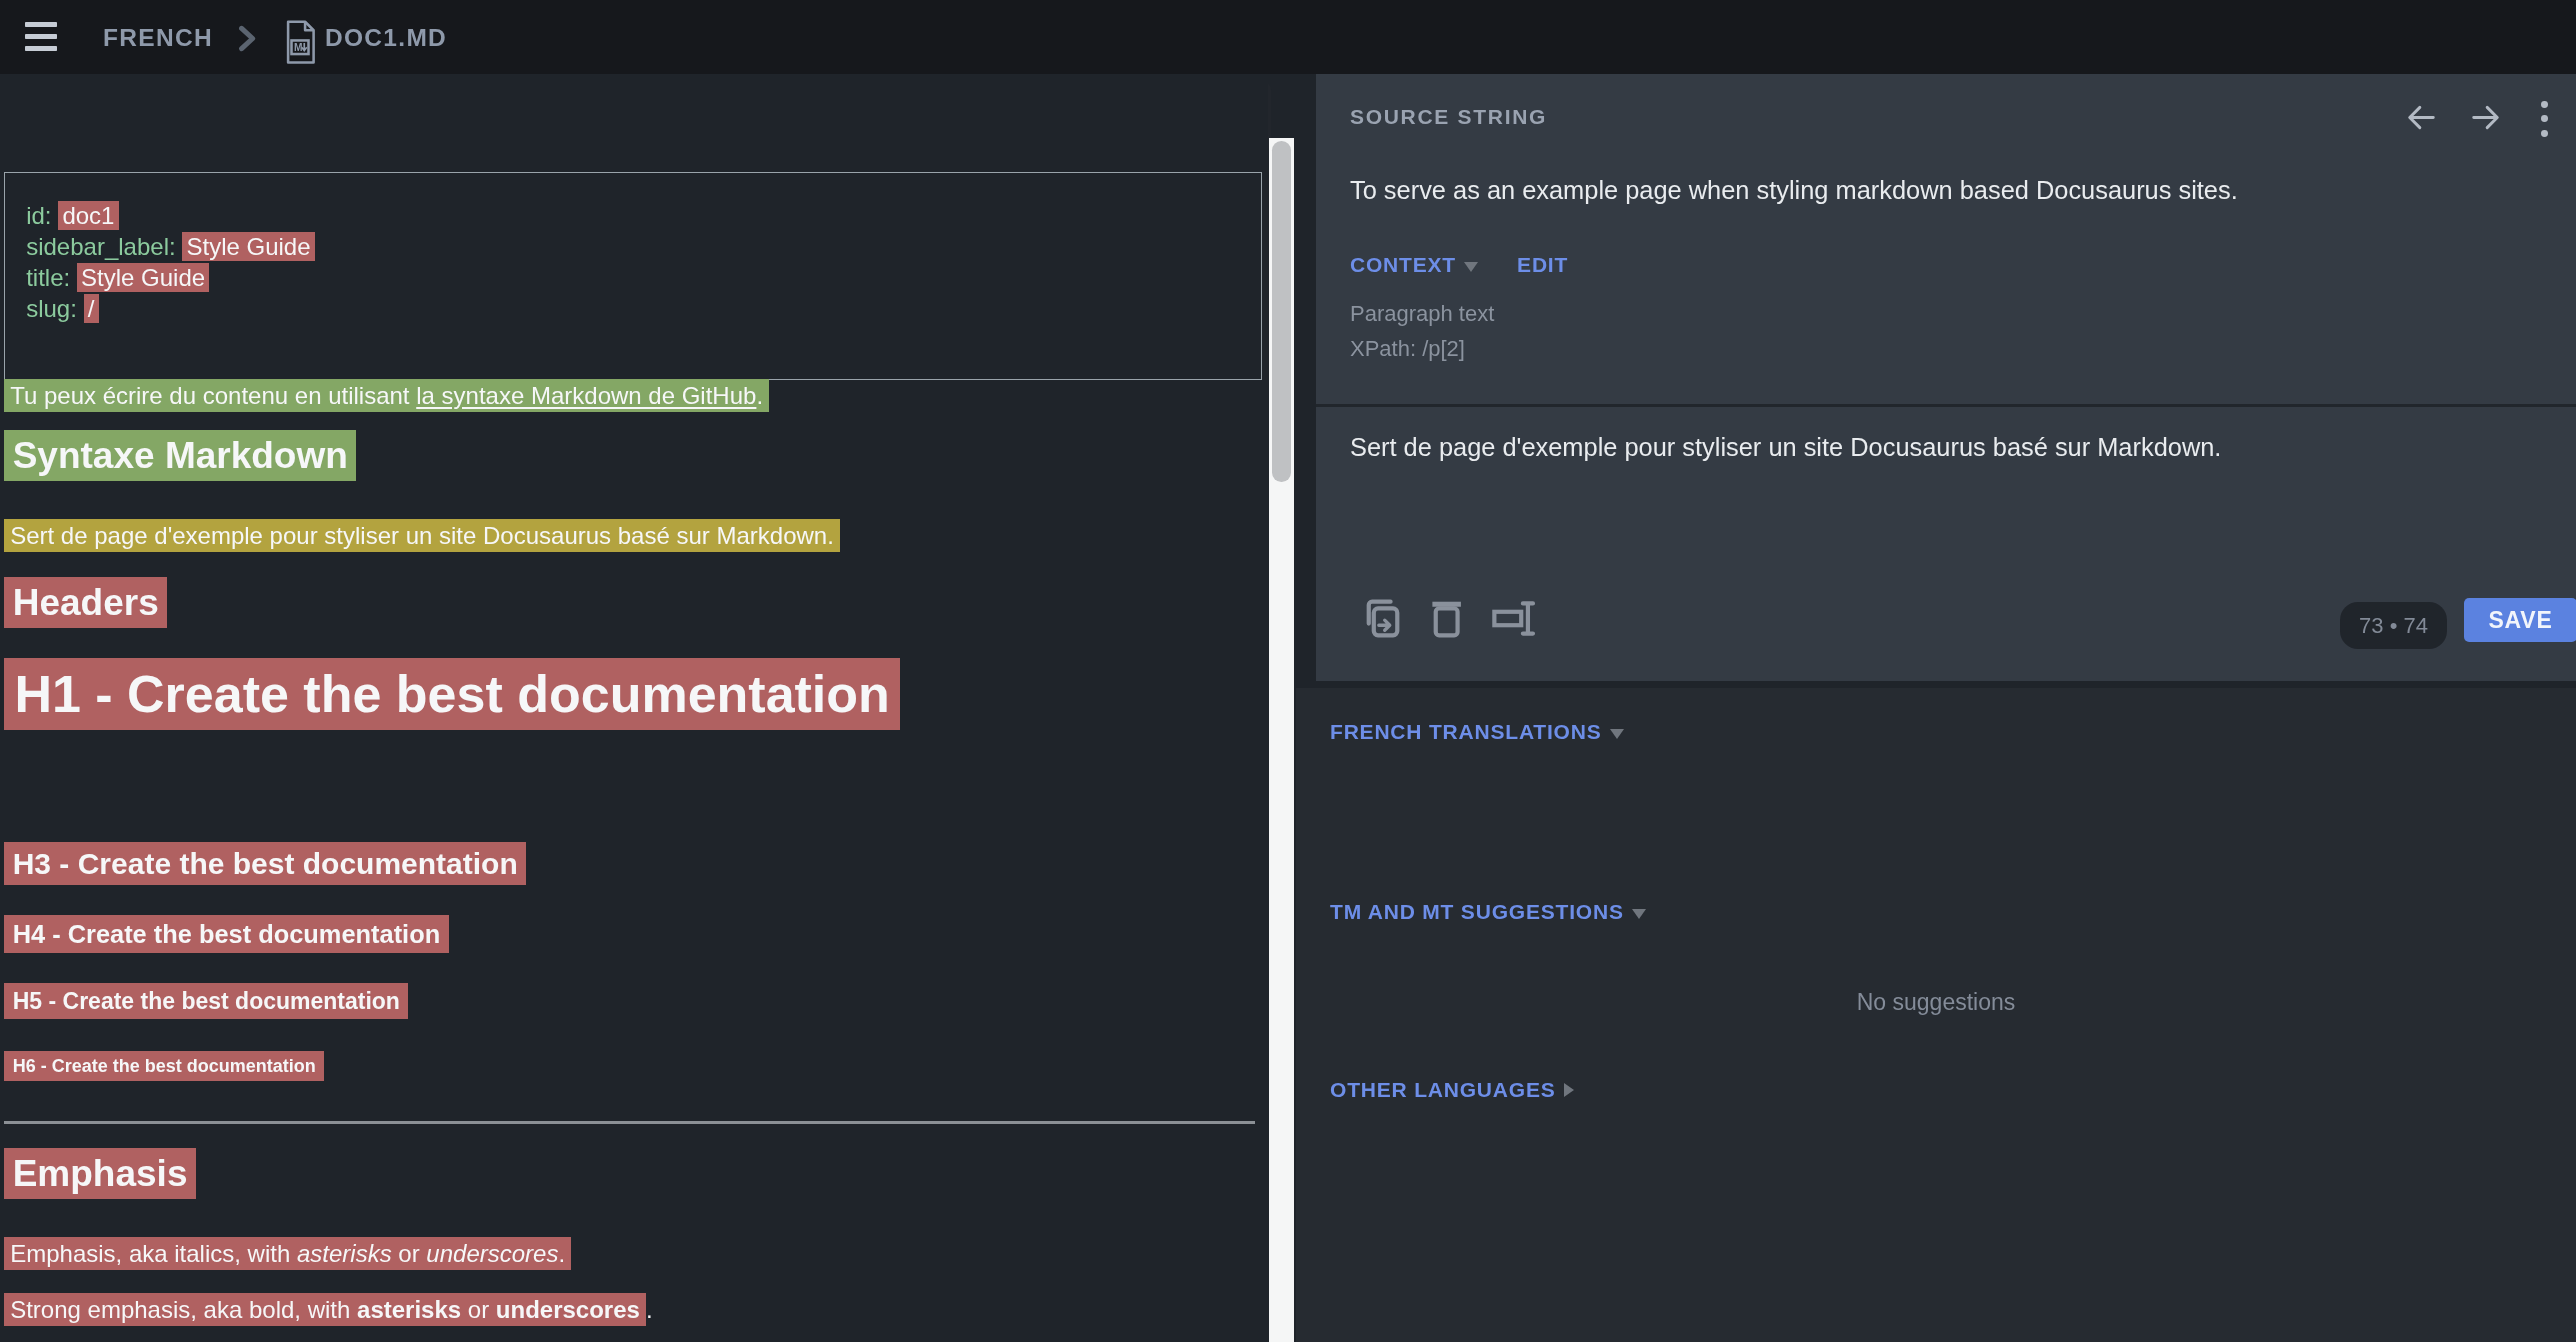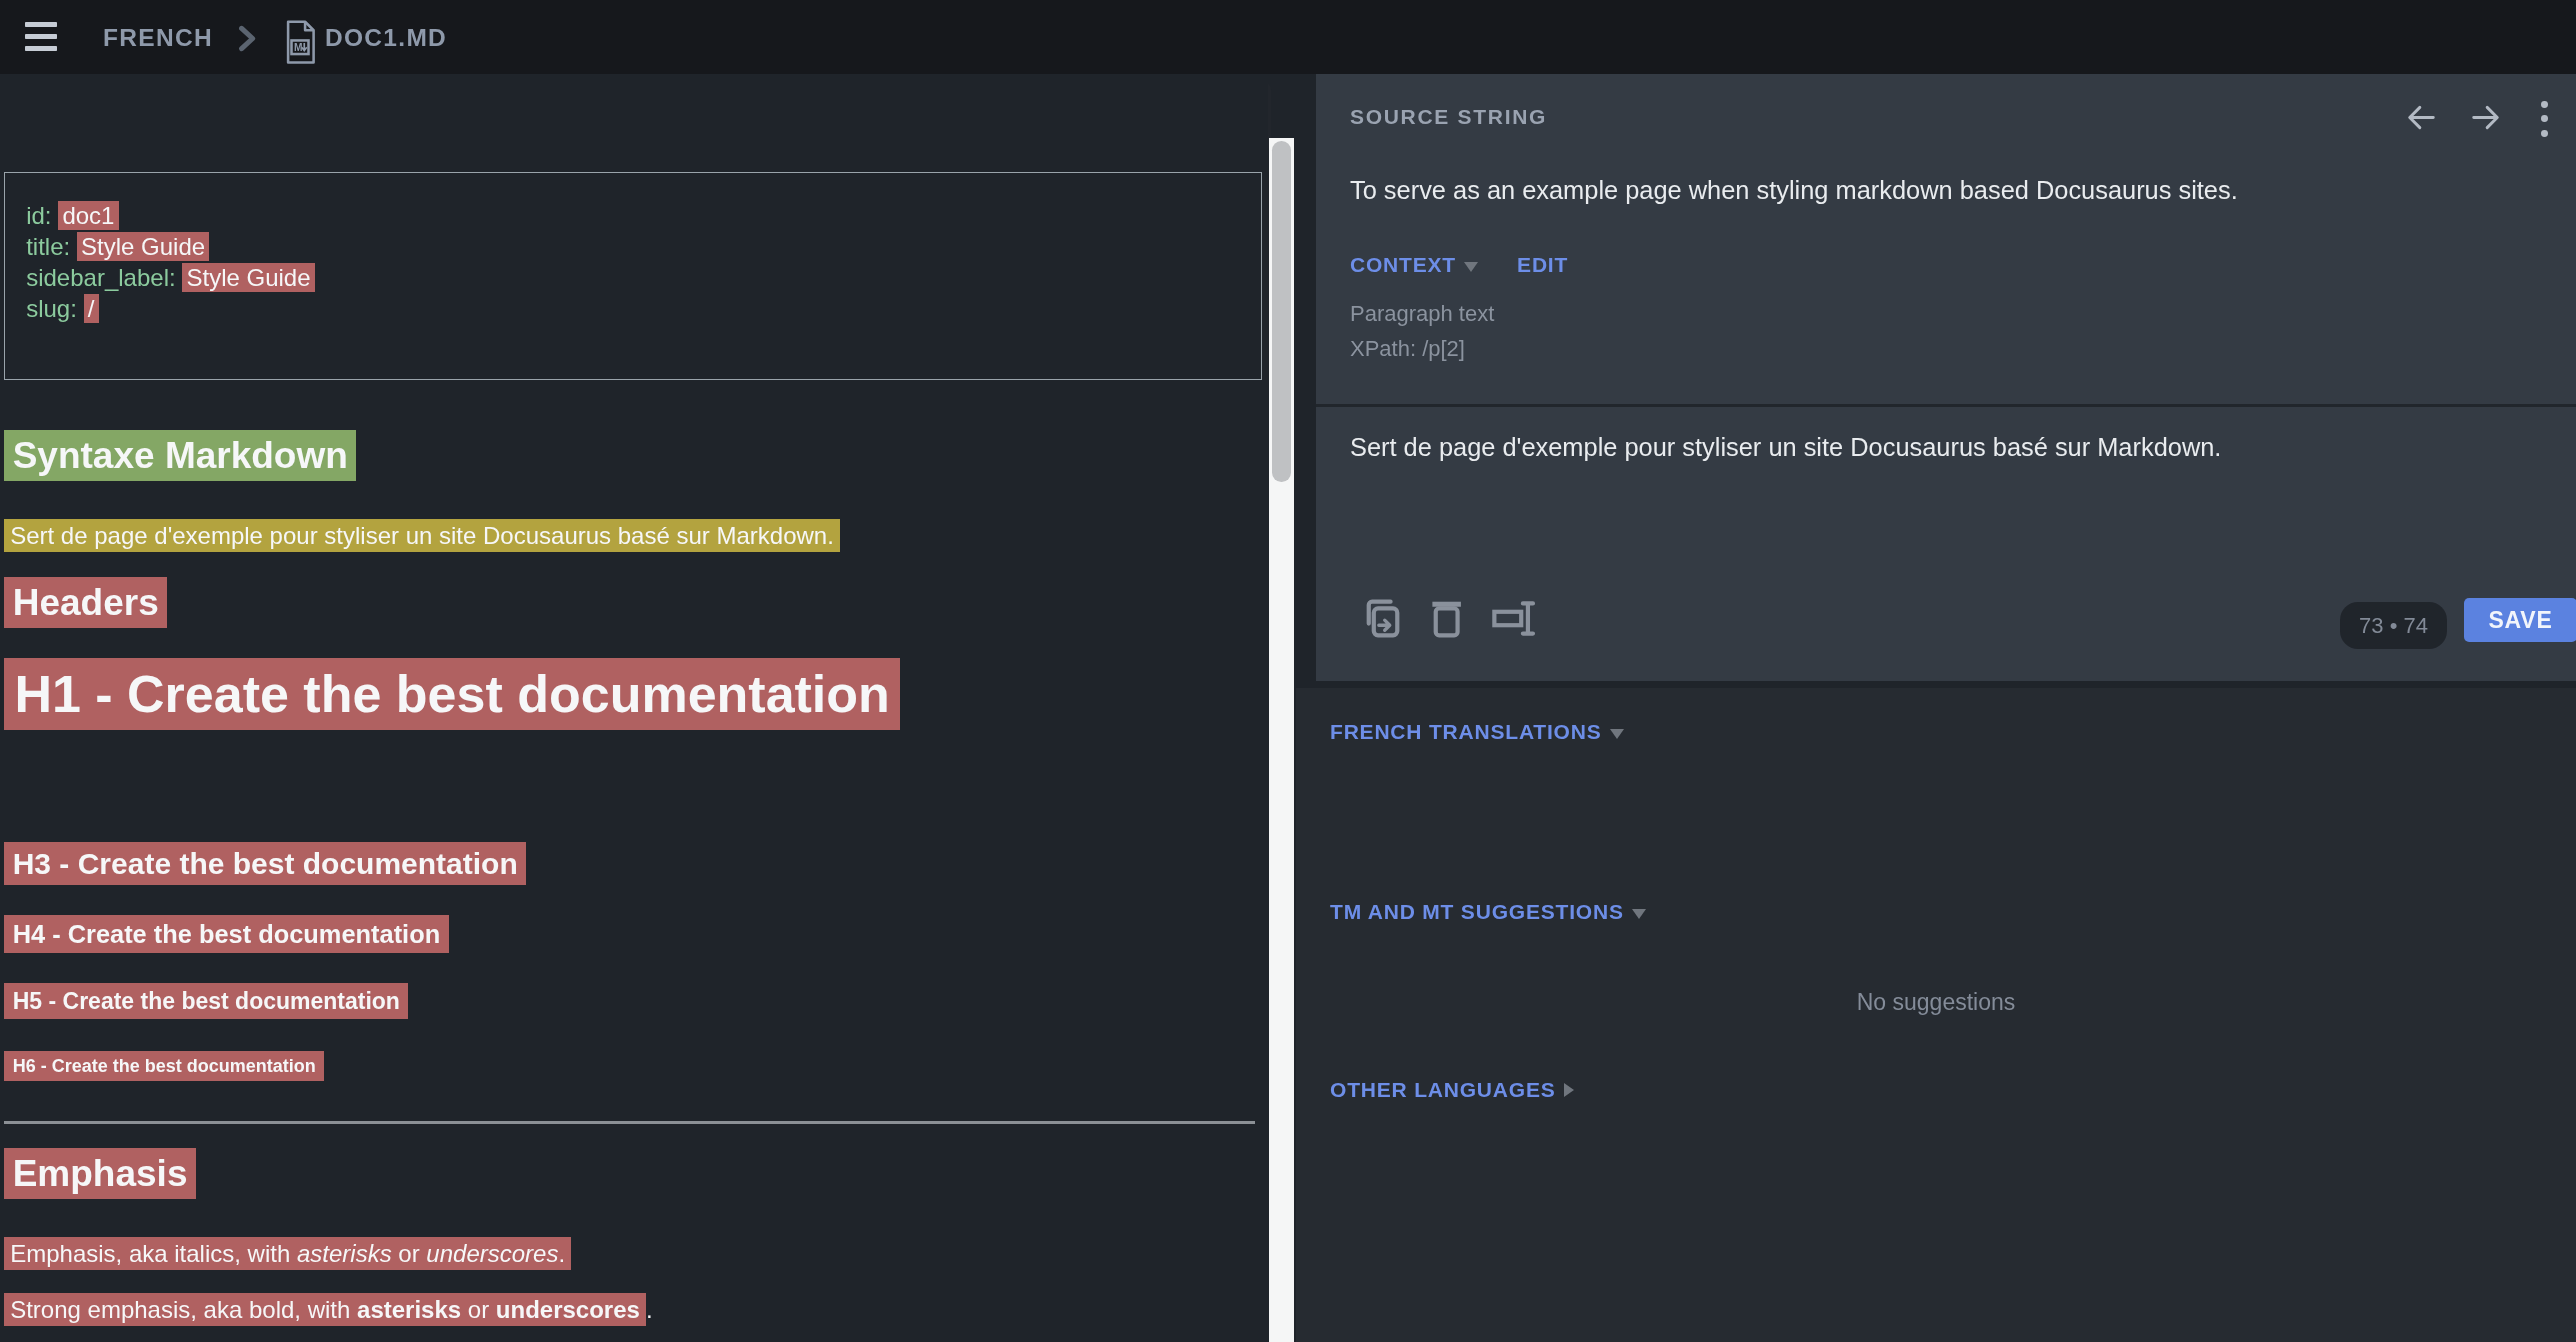--- a/index.html
+++ b/index.html
@@ -146,33 +146,36 @@
 
   <div class="doc">
 
     <div class="fm-box">
       <div class="pad"></div>
       <div class="fm-line">
         <span class="fm-key">id:</span>
         <span class="fm-val">doc1</span>
       </div>
       <div class="fm-line">
+        <span class="fm-key">sidebar_label:</span>
+        <span class="fm-val">Style Guide</span>
+      </div>
+      <div class="fm-line">
         <span class="fm-key">title:</span>
         <span class="fm-val">Style Guide</span>
       </div>
       <div class="fm-line">
-        <span class="fm-key">sidebar_label:</span>
-        <span class="fm-val">Style Guide</span>
-      </div>
-      <div class="fm-line">
         <span class="fm-key">slug:</span>
         <span class="fm-val">/</span>
       </div>
     </div>
 
+    <div class="p-block" style="top:303px;">
+      <span class="hl hl-green"><span>Tu peux écrire du contenu en utilisant </span><span class="doc-link">la syntaxe Markdown de GitHub</span><span>.</span></span>
+    </div>
 
     <div class="h-block" style="top:361px; font-size:37px;">
       <span class="hl hl-green">Syntaxe Markdown</span>
     </div>
 
     <div class="p-block" style="top:443px;">
       <span class="hl hl-yellow">Sert de page d'exemple pour styliser un site Docusaurus basé sur Markdown.</span>
     </div>
 
     <div class="h-block" style="top:508px; font-size:37px;">

